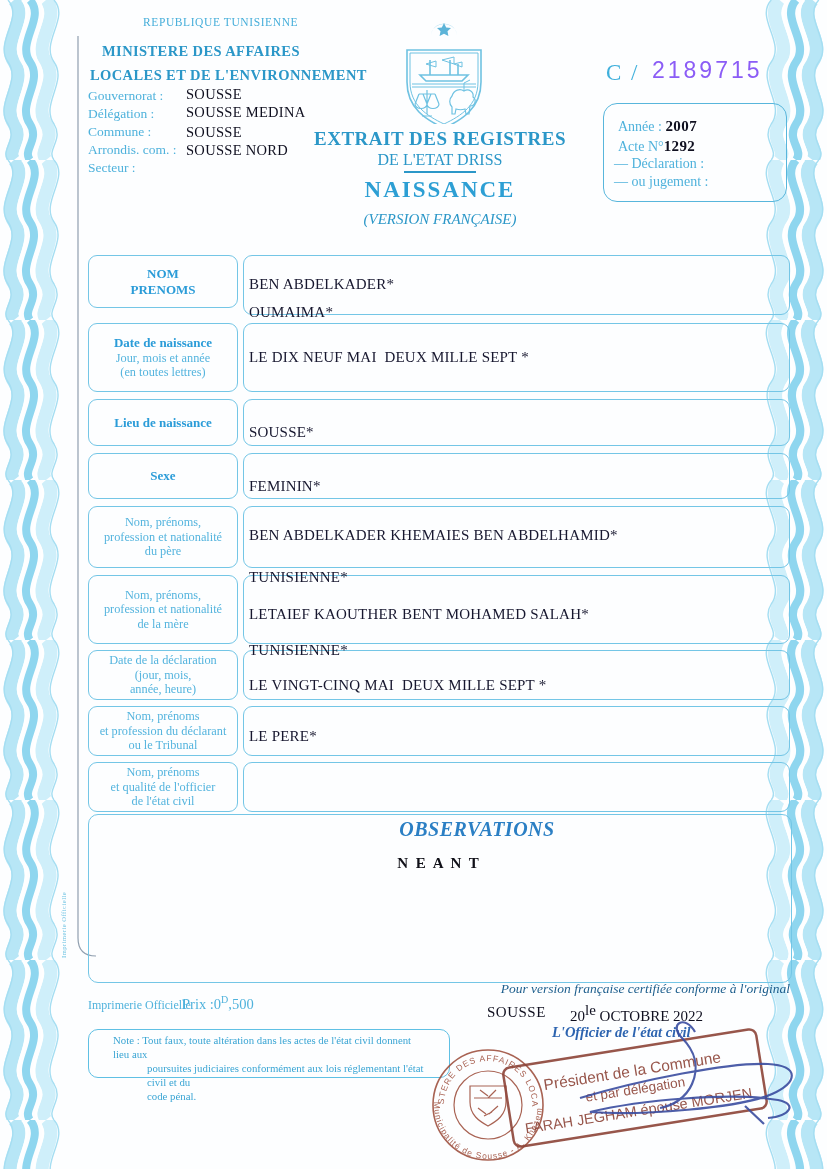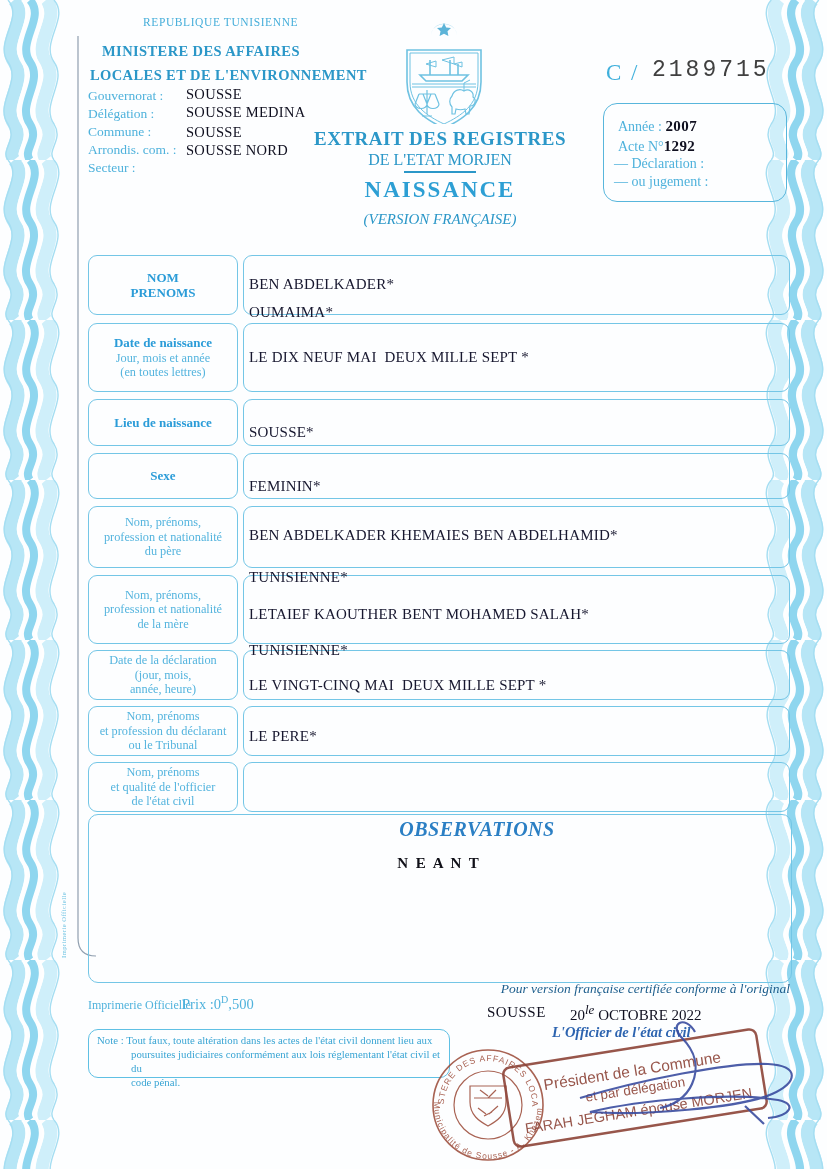--- a/index.html
+++ b/index.html
@@ -17,21 +17,21 @@
   .ministry2{left:90px;top:67px;font-size:14.5px;font-weight:bold;color:#2b97c8;letter-spacing:.4px;}
   .admin-label{position:absolute;left:88px;font-size:13.5px;color:#4fb2dc;}
   .admin-value{position:absolute;left:186px;font-size:14.5px;color:#101020;letter-spacing:.3px;}
   .title-block{left:290px;top:128px;width:300px;text-align:center;color:#2b97c8;}
   .t1{font-size:19px;font-weight:bold;letter-spacing:.5px;}
   .t2{font-size:16px;margin-top:1px;}
   .t-rule{width:72px;height:0;border-bottom:2px solid #2b97c8;margin:2px auto 4px auto;}
   .t3{font-size:23px;font-weight:bold;letter-spacing:2px;color:#2d9fd4;}
   .t4{font-size:15px;font-style:italic;margin-top:8px;}
   .serial-prefix{left:606px;top:60px;font-size:23px;color:#3fb0dc;letter-spacing:2px;}
-  .serial-num{left:652px;top:57px;font-size:23px;color:#404040;font-family:Liberation Mono, monospace;letter-spacing:3px;}
+  .serial-num{left:652px;top:57px;font-size:23px;color:#8b5cf6;font-family:Liberation Sans, sans-serif;letter-spacing:3px;}
   .acte-box{left:603px;top:103px;width:182px;height:97px;border:1.6px solid #58b6dc;border-radius:14px;}
   .acte-line{position:absolute;left:14px;font-size:14px;color:#4fb2dc;white-space:pre;}
   .acte-line b{color:#101020;font-size:15px;font-weight:bold;letter-spacing:.4px;}
   
   .lbl-box{position:absolute;left:88px;width:150px;border:1.5px solid #74c6e6;border-radius:9px;
            display:flex;flex-direction:column;justify-content:center;align-items:center;text-align:center;
            box-sizing:border-box;line-height:1.18;}
   .val-box{position:absolute;left:243px;width:547px;border:1.5px solid #74c6e6;border-radius:9px;box-sizing:border-box;}
   .line-b{font-size:13px;font-weight:bold;color:#2b9cd8;}
   .line-n{font-size:12.3px;color:#54b4de;}
@@ -39,24 +39,24 @@
   
   .obs-box{left:88px;top:814px;width:702px;height:167px;border:1.6px solid #74c6e6;border-radius:10px;}
   .obs-title{left:88px;top:818px;width:778px;text-align:center;font-size:20px;font-weight:bold;font-style:italic;color:#2b7fc4;letter-spacing:.5px;}
   .obs-val{left:88px;top:855px;width:702px;text-align:center;font-size:15px;font-weight:bold;color:#101018;letter-spacing:2px;}
   
   .cert{left:380px;top:981px;width:410px;text-align:right;font-size:13.5px;font-style:italic;color:#1d5e8d;}
   .imprimerie{left:88px;top:998px;font-size:12px;color:#4fb2dc;}
   .prix{left:182px;top:994px;font-size:14.5px;color:#4fb2dc;}
   .city{left:487px;top:1004px;font-size:15px;color:#101020;letter-spacing:.5px;}
   .dateline{left:570px;top:1002px;font-size:15px;color:#101020;}
-  .dateline sup{font-style:italic;font-size:13px;}
+  .dateline sup{font-size:15px;}
   .officier{left:552px;top:1024px;font-size:14.5px;font-weight:bold;font-style:italic;color:#2d64b0;}
   .note-box{left:88px;top:1029px;width:362px;height:49px;border:1.3px solid #5fc0e4;border-radius:10px;
-            padding:3px 8px;box-sizing:border-box;font-size:10.8px;line-height:1.3;color:#3aa5d4;}
+            padding:3px 24px;box-sizing:border-box;font-size:10.8px;line-height:1.3;color:#3aa5d4;}
   .note-box .ind{padding-left:34px;display:block;}
   .side-text{left:60px;top:958px;font-size:6.5px;color:#6cc2e2;transform:rotate(-90deg);transform-origin:left top;white-space:nowrap;letter-spacing:.5px;}
   sup{font-size:10px;}
 </style>
 </head>
 <body>
 
 <div class="page">
 
   <svg class="band band-left" width="62" height="1169" viewBox="0 0 62 1169" preserveAspectRatio="none">
@@ -106,37 +106,37 @@
       <path d="M28,44 l10,-3 v6 Z M44,40 l12,-3 v7 Z M56,44 l8,-2 v5 Z" stroke-width="1"></path>
       <path d="M14,64 h64 M14,67 h64" stroke-width="1"></path>
       <path d="M29,70 v24 M21,74 h16 M21,74 l-4,10 M25,74 l4,10 M17,84 a4,3 0 0 0 12,0 M33,74 l-4,10 M37,74 l4,10 M29,84 a4,3 0 0 0 12,0 M24,96 h10" stroke-width="1.2"></path>
       <path d="M54,76 c2,-6 8,-8 12,-5 c5,-3 10,1 9,6 c4,3 2,9 -3,9 l-1,8 l-3,0 l-1,-5 c-3,1 -6,1 -9,0 l-1,5 l-3,0 l0,-7 c-3,-3 -3,-8 0,-11 Z" stroke-width="1.2"></path>
       <path d="M66,71 v-8 M66,63 l6,-3" stroke-width="1"></path>
     </g>
   </svg>
 
   <div class="abs title-block">
     <div class="t1">EXTRAIT DES REGISTRES</div>
-    <div class="t2">DE L'ETAT MORJEN</div>
+    <div class="t2">DE L'ETAT DRISS</div>
     <div class="t-rule"></div>
     <div class="t3">NAISSANCE</div>
     <div class="t4">(VERSION FRANÇAISE)</div>
   </div>
 
   <div class="abs serial-prefix">C /</div>
   <div class="abs serial-num">2189715</div>
 
   <div class="abs acte-box">
     <div class="acte-line" style="top:14px;"><span>Année : </span><b>2007</b></div>
     <div class="acte-line" style="top:34px;"><span>Acte N°</span><b>1292</b></div>
     <div class="acte-line" style="top:52px;left:10px;">— Déclaration :</div>
     <div class="acte-line" style="top:70px;left:10px;">— ou jugement :</div>
   </div>
 
-  <div class="lbl-box" style="top:255px;height:60px;">
+  <div class="lbl-box" style="top:255px;height:53px;">
     <span class="line-b">NOM</span>
     <span class="line-b">PRENOMS</span>
   </div>
   <div class="lbl-box" style="top:323px;height:69px;">
     <span class="line-b">Date de naissance</span>
     <span class="line-n">Jour, mois et année</span>
     <span class="line-n">(en toutes lettres)</span>
   </div>
   <div class="lbl-box" style="top:399px;height:47px;">
     <span class="line-b">Lieu de naissance</span>

